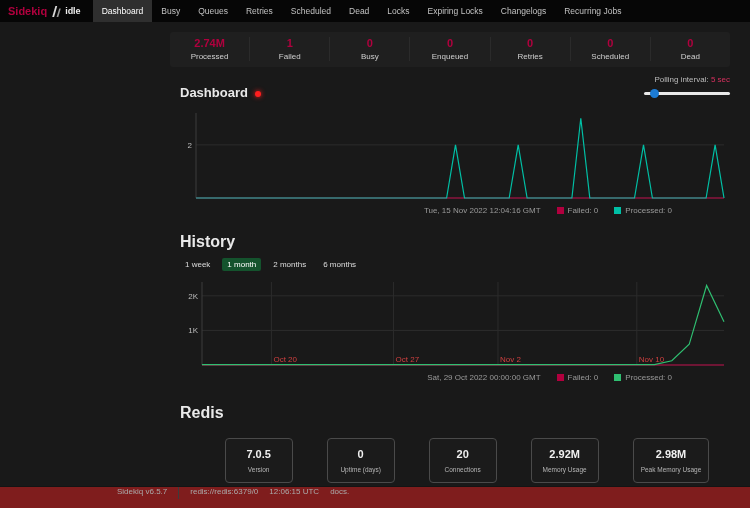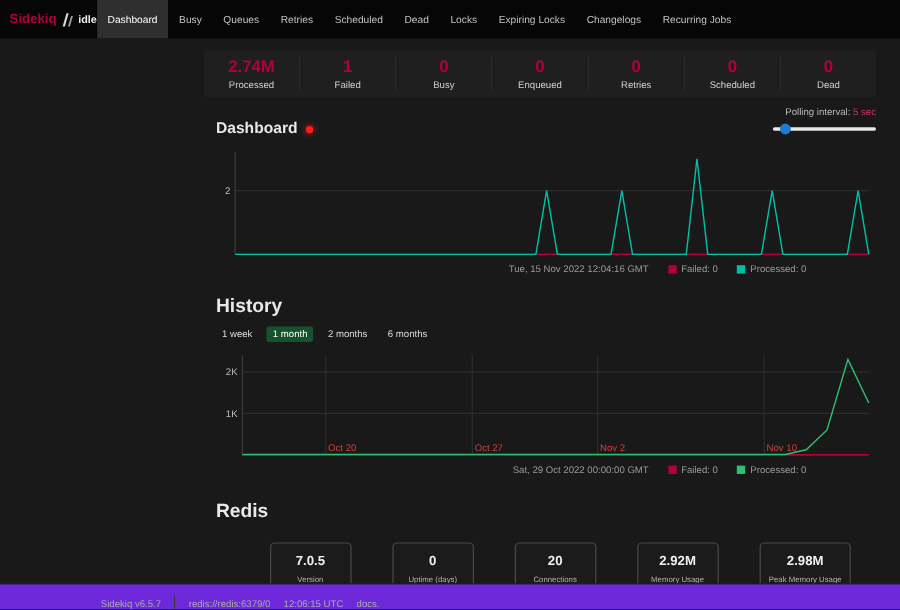--- a/index.html
+++ b/index.html
@@ -5,34 +5,34 @@
   * { box-sizing: border-box; margin: 0; padding: 0; }
   html,body { width: 750px; height: 508px; }
   body {
     background: #191919;
     font-family: "Liberation Sans", sans-serif;
     color: #cccccc;
     overflow: hidden;
     position: relative;
   }
   
-  .topnav { height: 32px; background: #060606; display: flex; align-items: stretch; font-size: 8.5px; }
+  .topnav { height: 22px; background: #060606; display: flex; align-items: stretch; font-size: 8.5px; }
   .brand { color: #b1003e; font-weight: bold; font-size: 11px; padding: 0 4px 0 8px; align-self: center; cursor: pointer; }
   .logo { align-self: center; display: inline-flex; padding: 0 3px 0 0; }
-  .status { color: #ededed; font-weight: bold; font-size: 9px; padding-right: 0; align-self: center; }
+  .status { color: #ededed; font-weight: bold; font-size: 9px; padding-right: 12px; align-self: center; }
   .navitem { display: flex; align-items: center; padding: 0 9px; color: #c2c2c2; cursor: pointer; white-space: nowrap; }
   .navitem.active { background: #2f2f2f; color: #ffffff; }
   
   .wrapper { margin-left: 170px; width: 560px; }
   .inner { padding-left: 10px; }
   
   .stats { display: flex; background: #1f1f1f; border-radius: 3px; margin-top: 10px; text-align: center; padding: 5px 0 6px; }
   .stat { flex: 1; border-left: 1px solid #2b2b2b; cursor: pointer; }
   .stat:first-child { border-left: none; }
-  .stat-value { color: #b1003e; font-size: 14px; font-weight: bold; }
+  .stat-value { color: #b1003e; font-size: 11px; font-weight: bold; }
   .stat-label { color: #d0d0d0; font-size: 8px; margin-top: 3px; }
   
   h2 { color: #e9e9e9; font-size: 13px; font-weight: bold; }
   h2.small { font-size: 16px; }
   .beacon { display: inline-block; width: 6px; height: 6px; border-radius: 50%; background: #ff1e1e; margin-left: 7px; box-shadow: 0 0 5px #ff1e1e; vertical-align: middle; }
   .section-head { display: flex; justify-content: space-between; align-items: flex-end; margin-top: 14px; }
   
   .polling { text-align: right; font-size: 8px; color: #bbbbbb; margin-top: -6px; }
   .polling .red { color: #d9305f; margin-top: 44px; }
   input[type=range] { width: 86px; height: 10px; margin-top: 4px; -webkit-appearance: none; appearance: none; background: transparent; cursor: pointer; }
@@ -51,21 +51,21 @@
   
   .ranges { display: flex; gap: 7px; font-size: 8px; margin-top: 7px; align-items: center; color: #dddddd; }
   .range { padding: 2px 5px; border-radius: 2px; cursor: pointer; }
   .range.active { background: #14532d; color: #ffffff; }
   
   .cards { display: flex; justify-content: center; gap: 10px; margin-top: 16px; }
   .card { border: 1px solid #4a4a4a; border-radius: 4px; min-width: 68px; padding: 9px 7px; text-align: center; background: #1b1b1b; margin-left: 24px; }
   .card-value { color: #f0f0f0; font-size: 11px; font-weight: bold; }
   .card-label { color: #b5b5b5; font-size: 6.5px; margin-top: 6px; white-space: nowrap; }
   
-  footer { position: absolute; bottom: 0; left: 0; right: 0; height: 22px; background: #6d28d9; border-top: 1px solid #141414; display: flex; align-items: flex-end; font-size: 8px; color: #ababab; padding-left: 84px; gap: 11px; }
+  footer { position: absolute; bottom: 0; left: 0; right: 0; height: 22px; background: #7f1d1d; border-top: 1px solid #141414; display: flex; align-items: flex-start; font-size: 8px; color: #ababab; padding-left: 117px; gap: 11px; }
   footer .divider { width: 1px; height: 12px; background: #3c3c3c; }
   footer a { color: #ababab; text-decoration: none; cursor: pointer; }
 </style>
 </head>
 <body>
 
 <div class="page">
 
   <nav class="topnav">
     <span class="brand">Sidekiq</span>

